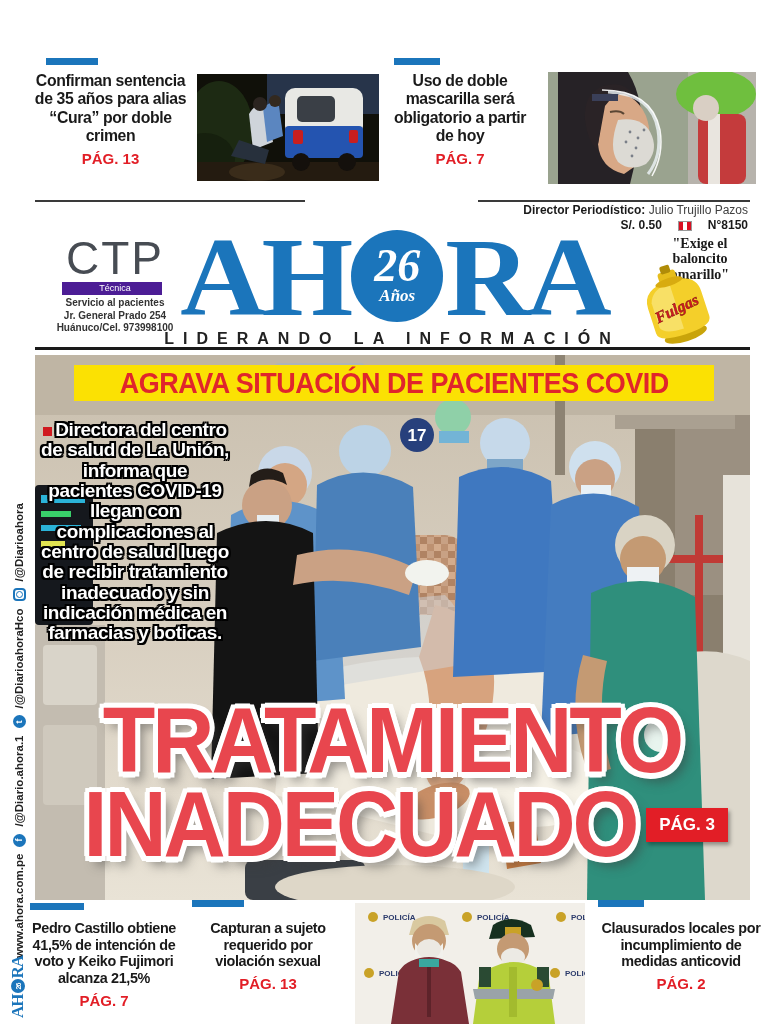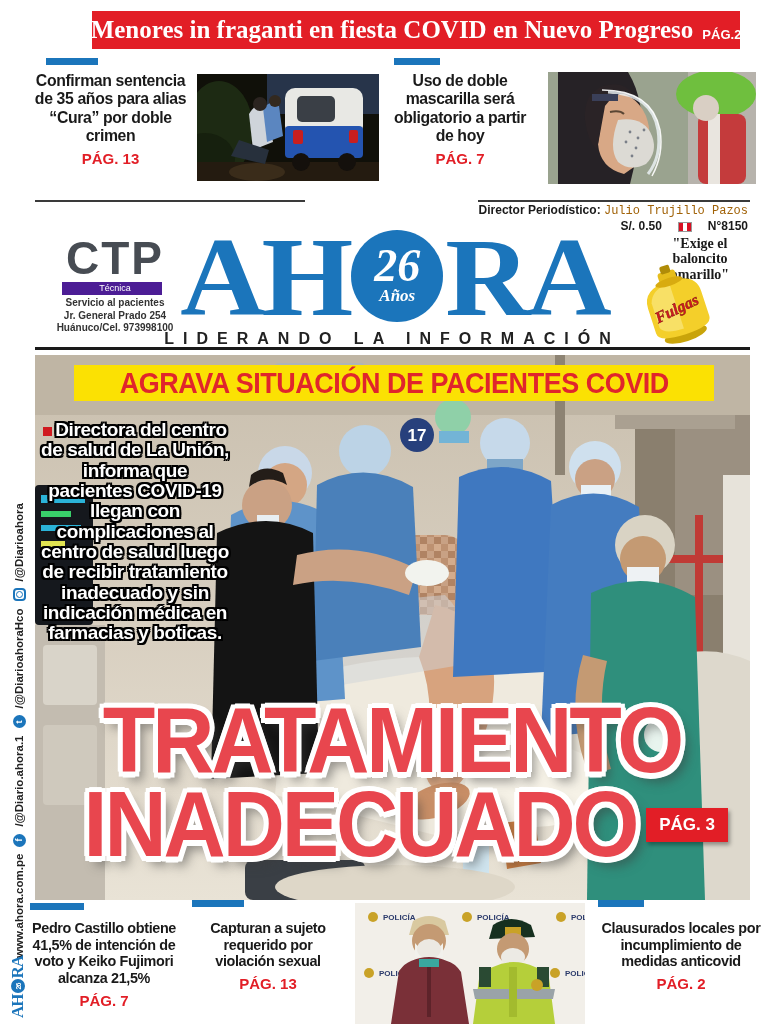--- a/index.html
+++ b/index.html
@@ -24,26 +24,26 @@
   .story .ref{color:var(--red);font-size:15px;margin-top:6px;display:block;}
   .photo-frame{overflow:hidden;background:#222;}
   .photo-frame svg{display:block;}
   
   .rule{height:2px;background:#3a3a3a;}
   .lunes{width:180px;text-align:center;}
   .lunes .d{font-size:18px;font-weight:bold;}
   .lunes .pd{font-size:11px;color:#222;}
   .lunes .pd b{font-weight:bold;}
   .director{text-align:right;font-size:12px;line-height:1.25;}
-  .director .name{font-weight:normal;color:#a16207;font-family:Liberation Mono, monospace;}
+  .director .name{font-weight:normal;color:#404040;}
   .price-line{display:flex;justify-content:flex-end;align-items:center;gap:16px;font-weight:bold;font-size:12px;}
   .flag{display:inline-flex;height:10px;border:.5px solid #999;}
   .flag span{width:4px;height:100%;}
   
-  .ctp .brand{font-size:46px;font-weight:bold;color:#474c53;letter-spacing:2px;line-height:.9;}
+  .ctp .brand{font-size:46px;font-weight:normal;color:#474c53;letter-spacing:2px;line-height:.9;}
   .ctp .sub{position:absolute;left:22px;top:44px;width:100px;height:13px;background:#4c1d95;
             color:#fff;font-size:9px;padding-left:6px;line-height:13px;}
   .ctp .lines{margin-top:18px;font-size:10px;font-weight:bold;color:#333;text-align:center;line-height:1.25;width:150px;}
   .masthead{display:flex;align-items:center;justify-content:center;}
   .masthead .word{font-family:"Liberation Serif",serif;font-weight:bold;color:var(--blue);
                   font-size:118px;letter-spacing:-4px;line-height:.8;transform:scaleY(.95);}
   .badge{width:92px;height:92px;border-radius:50%;background:var(--blue);margin:0 2px;
          display:flex;flex-direction:column;align-items:center;justify-content:center;position:relative;top:-2px;}
   .badge .n{font-family:"Liberation Serif",serif;font-style:italic;font-weight:bold;color:#fff;font-size:46px;line-height:.85;}
   .badge .a{font-family:"Liberation Serif",serif;font-style:italic;font-weight:bold;color:#fff;font-size:17px;}
@@ -78,24 +78,20 @@
     display:flex;align-items:center;font-family:"Liberation Serif",serif;font-weight:bold;
     color:var(--blue);font-size:17px;letter-spacing:-1px;}
   .mini-badge{width:14px;height:14px;border-radius:50%;background:var(--blue);color:#fff;
     font-size:7px;display:flex;align-items:center;justify-content:center;font-family:"Liberation Sans",sans-serif;margin:0 1px;}
 </style>
 </head>
 <body>
 
 <div class="page">
 
-  <div class="abs top-banner">
-    <span class="t">Menores in fraganti en fiesta COVID en Nuevo Progreso</span>
-    <span class="r">PÁG.2</span>
-  </div>
 
   <div class="abs bluebar" style="left:46px;top:58px;width:52px;"></div>
   <div class="abs story" style="left:28px;top:72px;width:165px;">
     <span class="h cond">Confirman sentencia de 35 años para alias “Cura” por doble crimen</span>
     <span class="ref">PÁG. 13</span>
   </div>
 
   <div class="abs photo-frame" style="left:197px;top:74px;width:182px;height:107px;">
     <svg width="182" height="107" viewBox="0 0 182 107">
       <rect width="182" height="107" fill="#101009"></rect>

